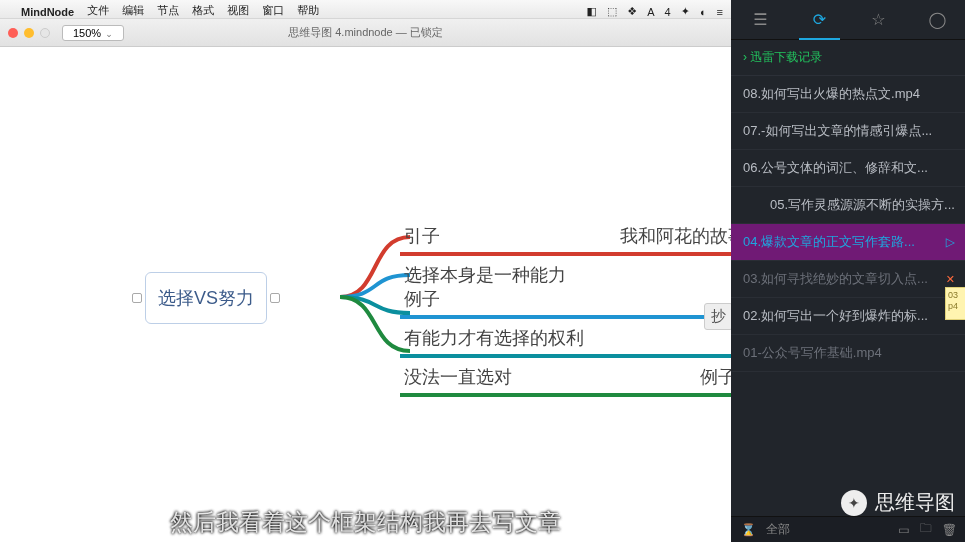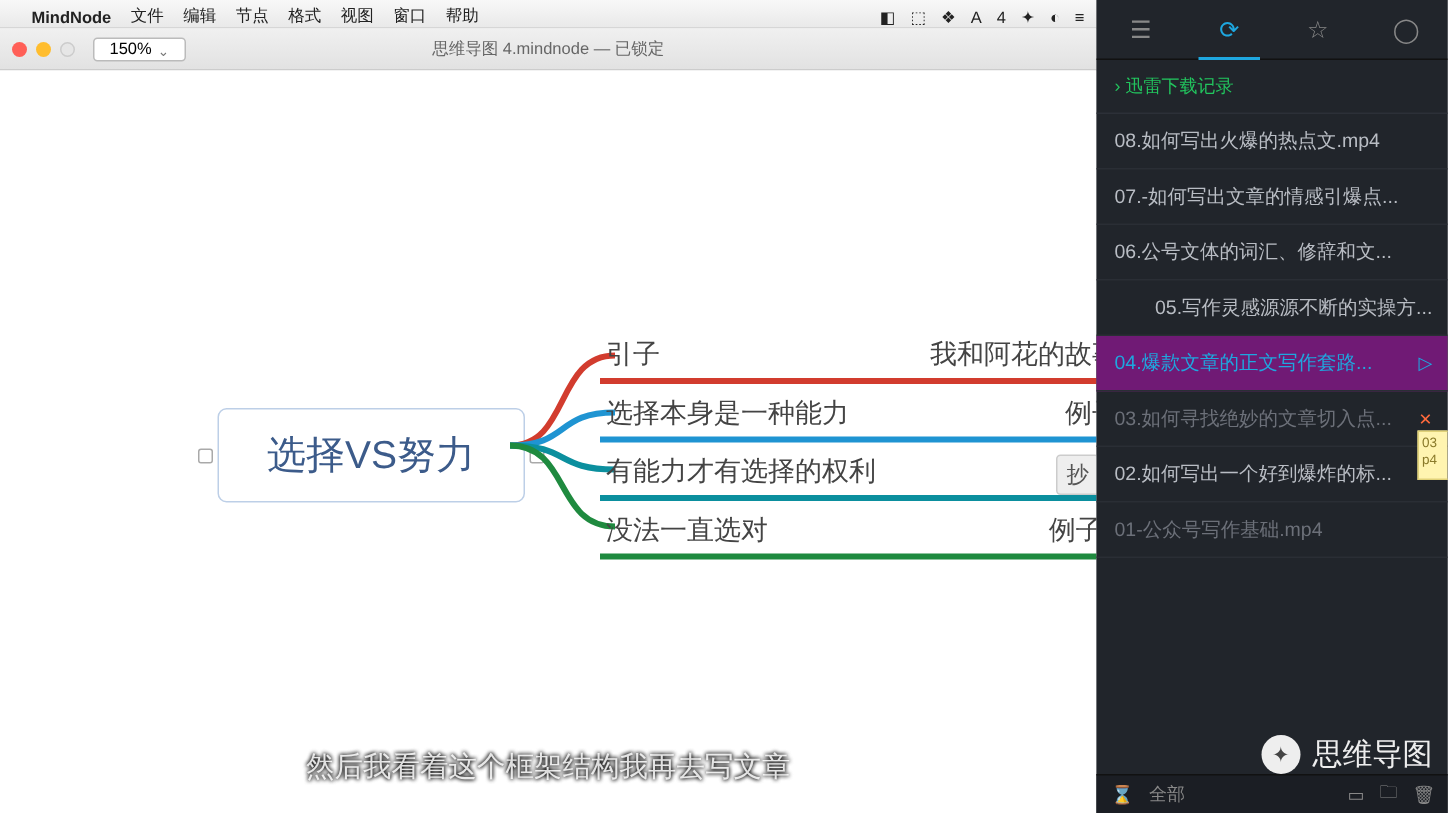--- a/index.html
+++ b/index.html
@@ -14,33 +14,33 @@
   .app-toolbar { height: 28px; background: linear-gradient(#f0f0f0,#e2e2e2); border-bottom: 1px solid #ccc; display: flex; align-items: center; padding: 0 8px; position: relative; }
   .traffic { display: flex; gap: 6px; margin-right: 12px; }
   .traffic span { width: 10px; height: 10px; border-radius: 50%; display: inline-block; }
   .tr { background: #ff5f57; }
   .ty { background: #ffbd2e; }
   .tg { background: #e6e6e6; border:1px solid #ccc; }
   .zoom { font-size: 11px; border: 1px solid #bbb; border-radius: 3px; padding: 1px 10px; background: #fff; display:flex; align-items:flex-end; gap:4px;}
   .zoom::after{content:"⌄"; font-size:9px; color:#777;}
   .doc-title { position: absolute; left: 50%; transform: translateX(-50%); font-size: 11px; color: #666; }
   .canvas { flex: 1; background: #fff; position: relative; overflow: hidden; }
-  .root-node { position: absolute; left: 145px; top: 225px; border: 1px solid #bdcfe7; border-radius: 6px; padding: 13px 32px; font-size: 26px; color: #3c5b8a; background: #fff; }
+  .root-node { position: absolute; left: 145px; top: 225px; border: 1px solid #bdcfe7; border-radius: 6px; padding: 13px 12px; font-size: 18px; color: #3c5b8a; background: #fff; }
   .handle-l, .handle-r { position:absolute; width:10px; height:10px; border:1px solid #a9a9a9; border-radius:2px; background:#fff; top:50%; transform:translateY(-50%); }
   .handle-l{ left:-14px;} .handle-r{ right:-14px;}
-  .branches { position: absolute; left: 400px; top: 170px; width: 350px; font-family: Liberation Mono, monospace; }
+  .branches { position: absolute; left: 400px; top: 170px; width: 350px; }
   .branch-row { display: flex; justify-content: space-between; font-size: 18px; color: #444; padding: 7px 4px 4px 4px; border-bottom: 4px solid; }
   .b-red { border-color: #d23c2e; }
-  .b-blue { border-color: #1f94d2; }
+  .b-blue { border-color: #1f94d2; flex-direction: column; }
   .b-teal { border-color: #0b8f9e; }
   .b-green { border-color: #1f8a3f; }
   svg.connectors { position:absolute; left:320px; top:160px; width:100px; height:180px; overflow:visible; }
   .edge-node { position:absolute; background:#eee; border:1px solid #ccc; border-radius:3px; padding:3px 6px; font-size:15px; color:#555;}
   
-  .subtitle { position: absolute; bottom: 18px; left: 50%; transform: translateX(-50%); color: rgba(255,255,255,0.85); font-size: 19px; text-shadow: 0 0 3px #000, 0 0 3px #000; white-space:nowrap;font-family:Liberation Serif, serif;}
+  .subtitle { position: absolute; bottom: 4px; left: 50%; transform: translateX(-50%); color: rgba(255,255,255,0.85); font-size: 23px; text-shadow: 0 0 3px #000, 0 0 3px #000; white-space:nowrap;font-family:Liberation Serif, serif;}
   
   .right { flex: 1; background: #21252b; color: #b0b4bc; display: flex; flex-direction: column; font-size: 13px; position:relative;}
   .side-tabs { height: 40px; display: flex; border-bottom: 1px solid #111; }
   .side-tabs div { flex: 1; display: flex; align-items: center; justify-content: center; font-size: 16px; color: #888; position:relative;}
   .side-tabs .active { color: #1ea7df; }
   .side-tabs .active::after{content:""; position:absolute; bottom:-1px; left:15%; width:70%; height:2px; background:#1ea7df;}
   .section-title { padding: 9px 12px; font-size: 12px; color: #22c55e; border-bottom:1px solid #2c3038;}
   .file-list { display:flex; flex-direction:column; }
   .file-item { padding: 9px 12px; border-bottom: 1px solid #2a2e35; color: #b9bdc4; display:flex; align-items:center; gap:6px; white-space:nowrap; overflow:hidden; text-overflow:ellipsis;}
   .file-item.sel { color: #1ea7df; background:#701a75;gap:15px;}

